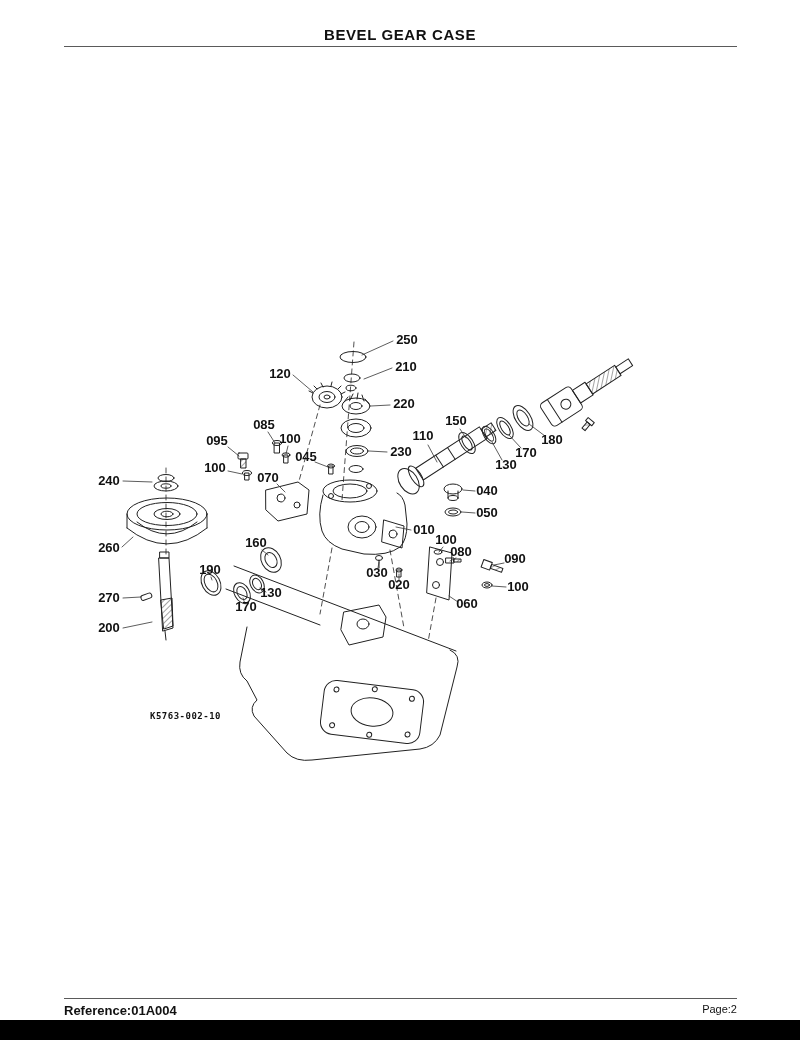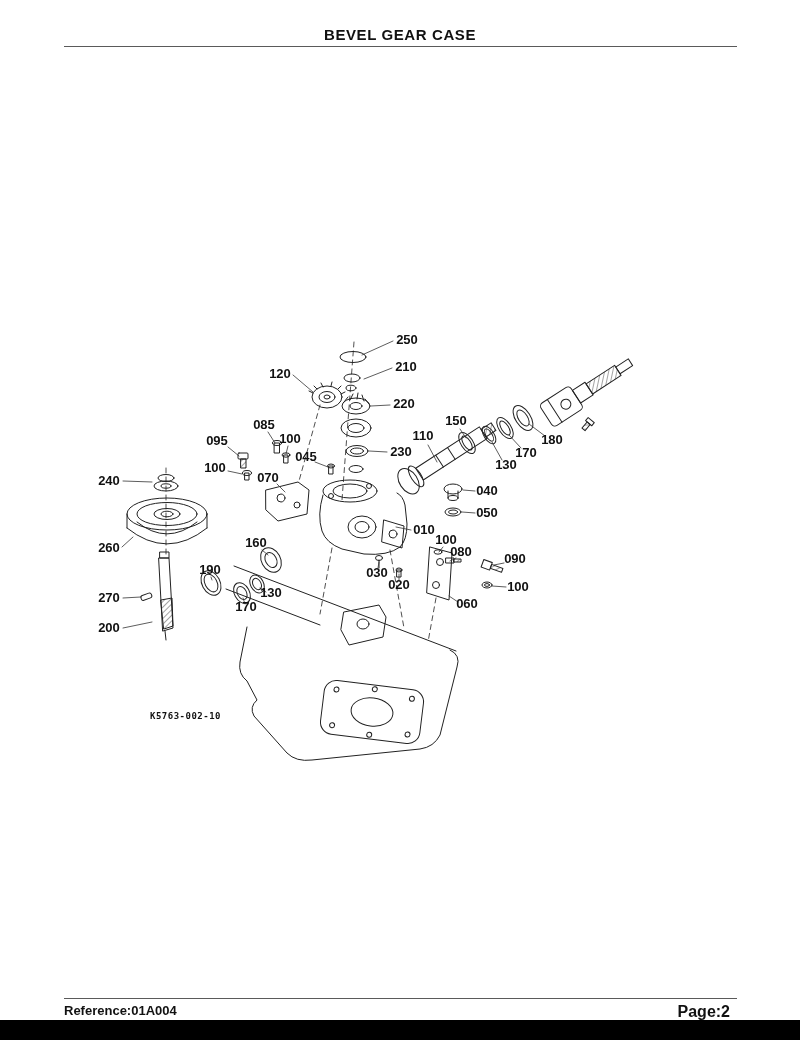--- a/index.html
+++ b/index.html
@@ -5,21 +5,21 @@
   html,body{margin:0;padding:0;background:#ffffff;}
   .page{position:relative;width:800px;height:1040px;background:#fff;overflow:hidden;
         font-family:"Liberation Sans",sans-serif;color:#111;}
   .header-title{position:absolute;top:26px;left:0;width:100%;text-align:center;
         font-size:15px;font-weight:bold;letter-spacing:.6px;}
   .header-rule{position:absolute;top:46px;left:64px;width:673px;height:0;
         border-top:1.5px solid #5a5a5a;}
   .footer-rule{position:absolute;top:998px;left:64px;width:673px;height:0;
         border-top:1.5px solid #5a5a5a;}
   .footer-left{position:absolute;top:1003px;left:64px;font-size:13px;font-weight:bold;}
-  .footer-right{position:absolute;top:1003px;right:70px;font-size:16px;font-weight:bold;}
+  .footer-right{position:absolute;top:1003px;right:63px;font-size:11px;font-weight:normal;}
   .footer-bar{position:absolute;left:0;bottom:0;width:800px;height:20px;background:#000;}
   #diagram-svg{position:absolute;left:0;top:0;width:800px;height:1040px;}
   #diagram-svg .ink{stroke:var(--ink,#222);fill:none;stroke-width:1;
         stroke-linecap:round;stroke-linejoin:round;}
   #diagram-svg .dash line{stroke-dasharray:5 4;stroke-width:.8;}
   .callout{font-family:"Liberation Sans",sans-serif;font-size:13px;font-weight:bold;
         fill:#111;text-anchor:middle;stroke:none;}
   .leader{stroke:#333;stroke-width:.8;fill:none;}
   .code{font-family:"DejaVu Sans Mono",monospace;font-size:9px;font-weight:bold;
         fill:#111;letter-spacing:.5px;stroke:none;}

